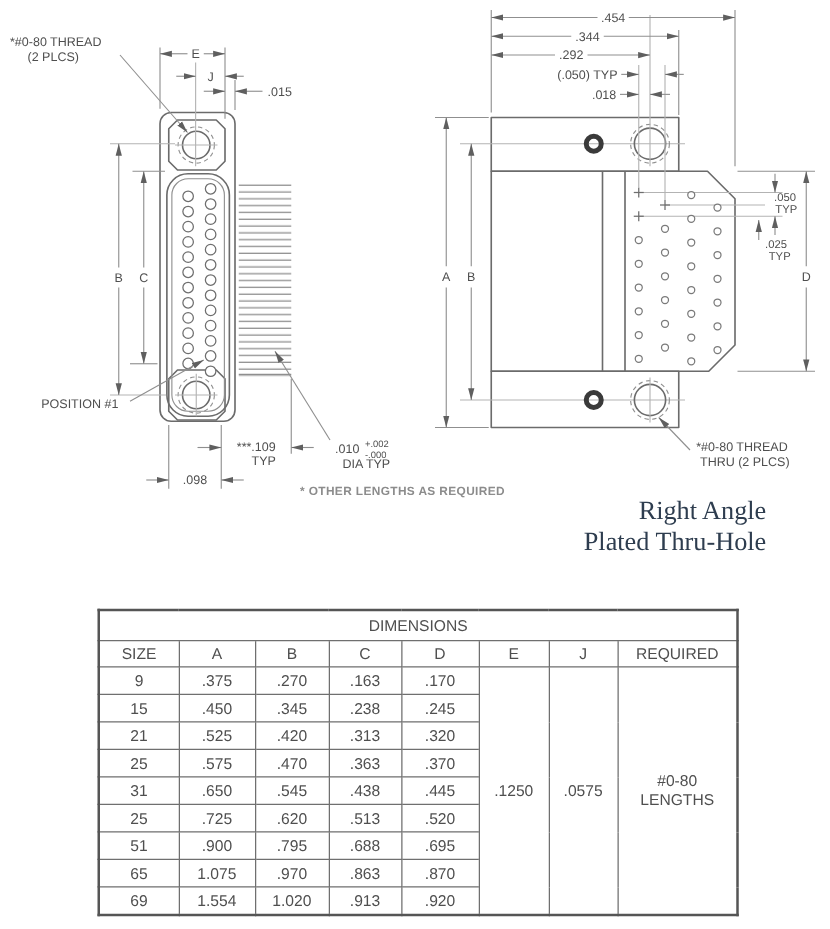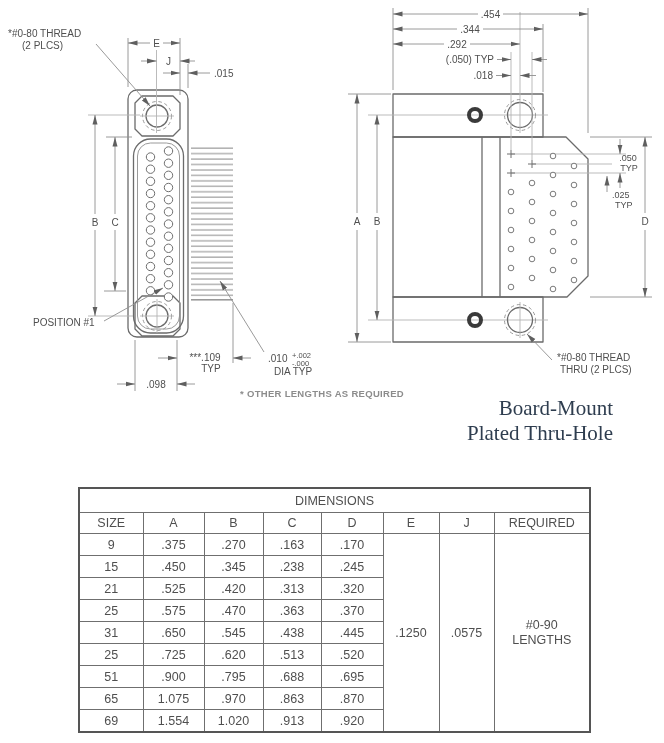--- a/index.html
+++ b/index.html
@@ -328,21 +328,21 @@
     <g>
       <line class="tl" x1="552" y1="360" x2="527" y2="334" marker-end="url(#ah)"></line>
       <text class="dt" x="557" y="361" text-anchor="start">*#0-80 THREAD</text>
       <text class="dt" x="560" y="373" text-anchor="start">THRU (2 PLCS)</text>
     </g>
   </g>
 </svg>
 
 <div class="footnote">* OTHER LENGTHS AS REQUIRED</div>
 <div class="title-block">
-  <div>Board-Mount</div>
+  <div>Right Angle</div>
   <div>Plated Thru-Hole</div>
 </div>
 
 <table class="dim-table">
   <colgroup>
     <col style="width:64px">
         <col style="width:61px">
         <col style="width:59px">
         <col style="width:58px">
     <col style="width:62px">
@@ -366,21 +366,21 @@
   </tr>
   <tr class="drow">
     <td>9</td>
     <td>.375</td>
     <td>.270</td>
     <td>.163</td>
     <td>.170</td>
     <td rowspan="9">.1250</td>
     <td rowspan="9">.0575</td>
     <td rowspan="9" class="hw-cell">
-      <div>#0-90</div>
+      <div>#0-80</div>
       <div>LENGTHS</div>
     </td>
   </tr>
   <tr class="drow">
     <td>15</td>
     <td>.450</td>
     <td>.345</td>
     <td>.238</td>
     <td>.245</td>
   </tr>

